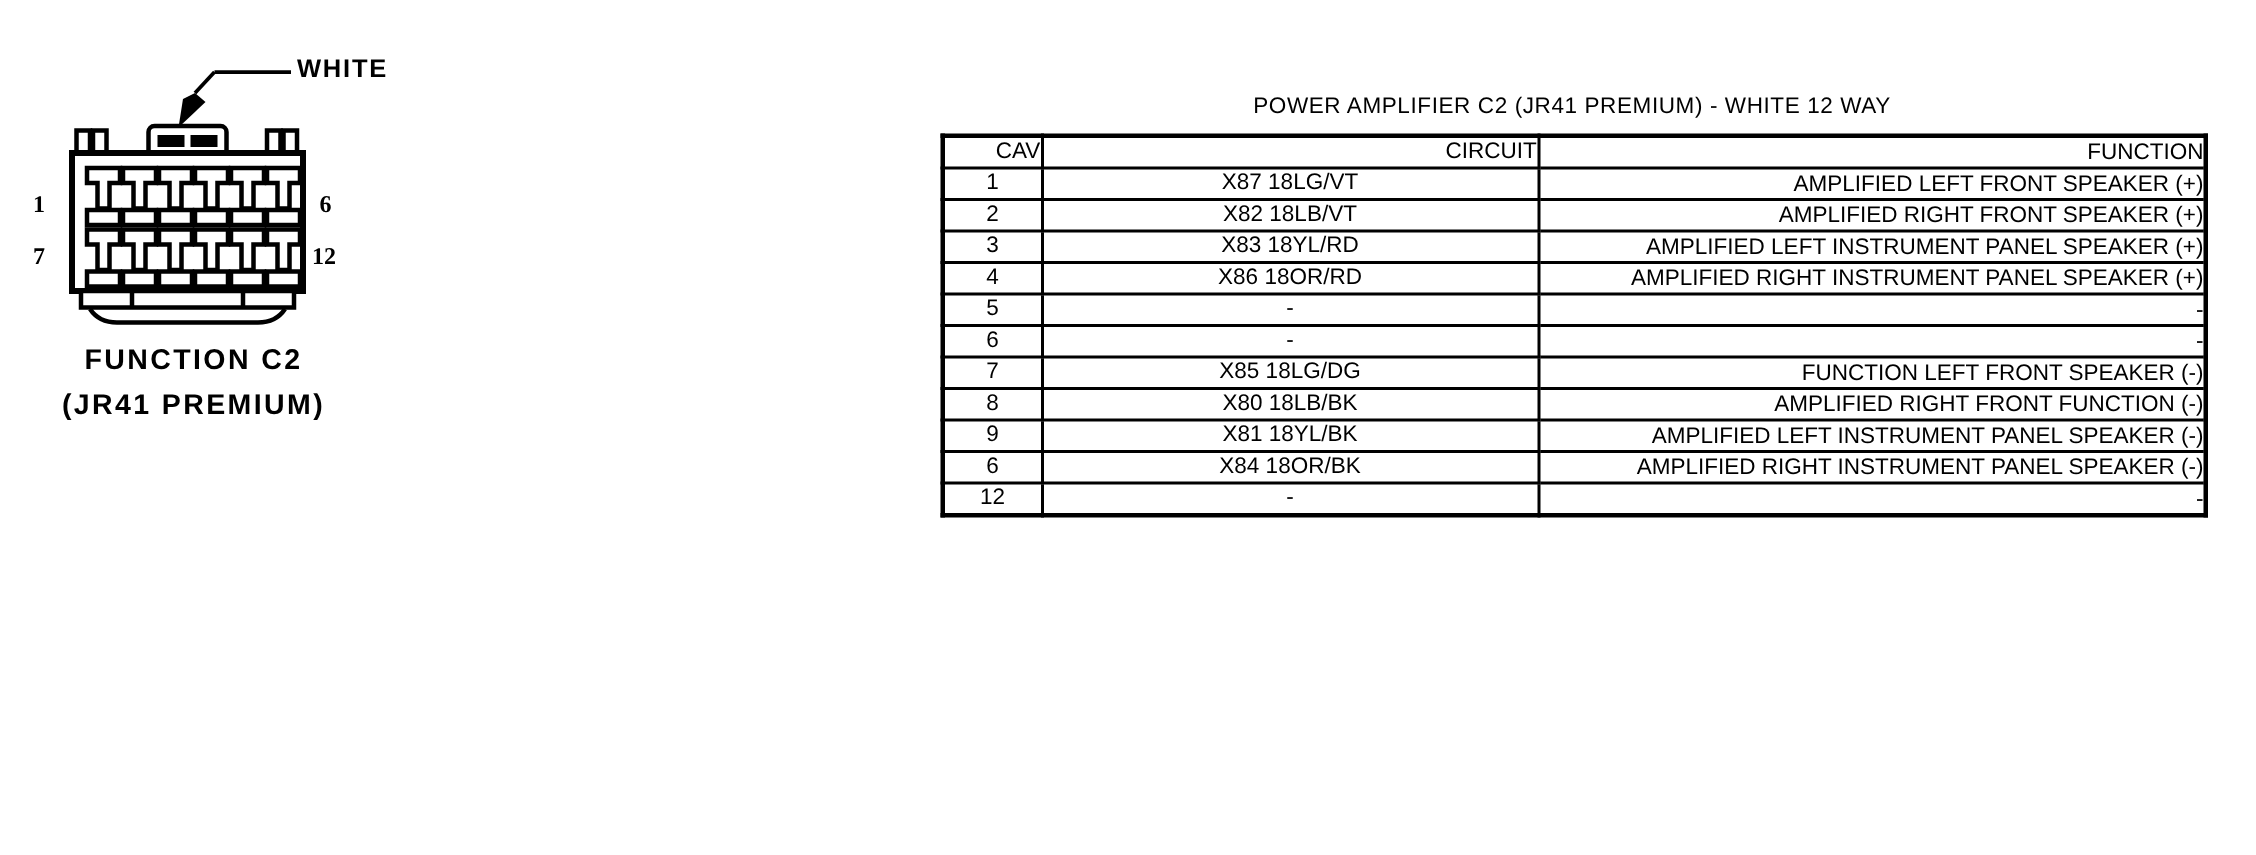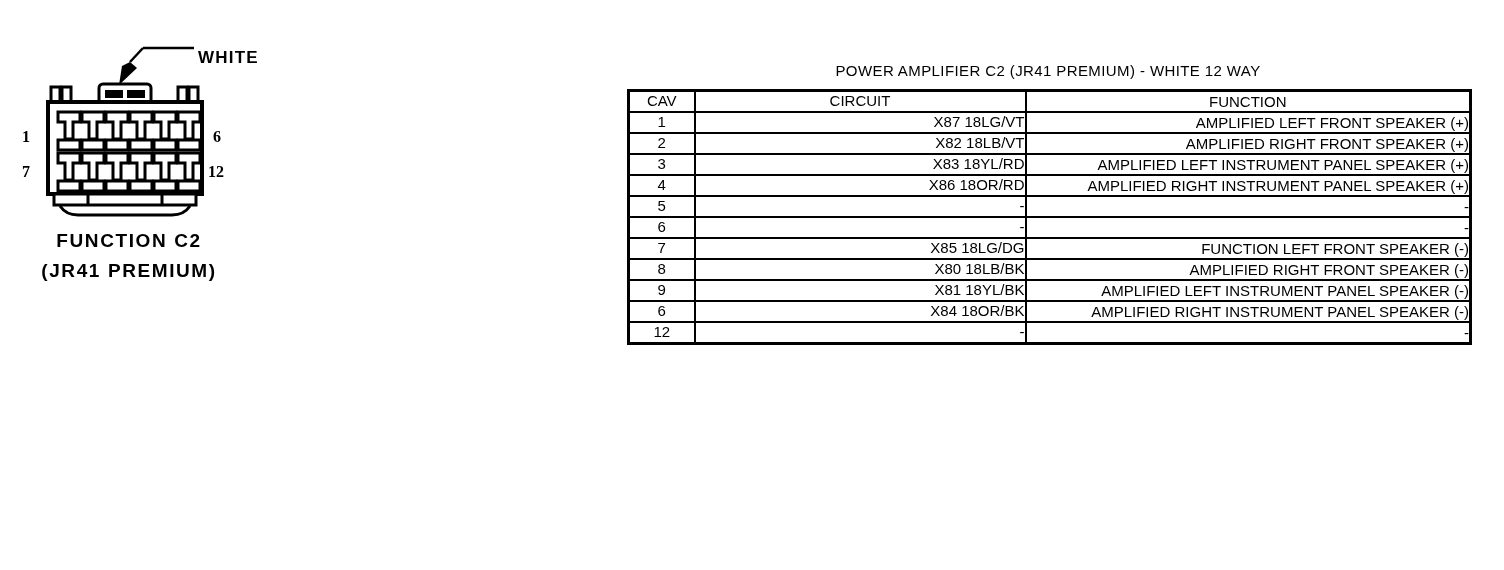--- a/index.html
+++ b/index.html
@@ -21,21 +21,21 @@
     position: absolute;
     left: 0;
     top: 0;
     width: 300px;
     height: 330px;
   }
 
   #white-label {
     position: absolute;
     left: 198px;
-    top: 48px;
+    top: 36px;
     font-size: 17px;
     font-weight: bold;
     letter-spacing: 1.2px;
     white-space: nowrap;
   }
 
   #leader-svg {
     position: absolute;
     left: 110px;
     top: 30px;
@@ -102,32 +102,32 @@
   }
   col.col-cav      { width: 66px; }
   col.col-circuit  { width: 331px; }
   col.col-function { width: 445px; }
 
   .cell-cav {
     text-align: center;
     padding: 6px 0 6px 0;
   }
   .cell-circuit {
-    text-align: right;
+    text-align: center;
     padding: 6px 0 6px 6px;
   }
   .cell-function {
     text-align: right;
     padding: 6px 2px 6px 6px;
     line-height: 19px;
   }
   thead .cell-cav,
   thead .cell-circuit,
   thead .cell-function {
-    text-align: center;
+    text-align: right;
     padding: 7px 0 8px 0;
   }
   tr.row-tall .cell-cav,
   tr.row-tall .cell-circuit,
   tr.row-tall .cell-function {
     padding-bottom: 27px;
   }
 </style>
 </head>
 <body>
@@ -284,21 +284,21 @@
           <td class="cell-function">-</td>
         </tr>
         <tr>
           <td class="cell-cav">7</td>
           <td class="cell-circuit">X85 18LG/DG</td>
           <td class="cell-function">FUNCTION LEFT FRONT SPEAKER (-)</td>
         </tr>
         <tr>
           <td class="cell-cav">8</td>
           <td class="cell-circuit">X80 18LB/BK</td>
-          <td class="cell-function">AMPLIFIED RIGHT FRONT SPEAKER (-)</td>
+          <td class="cell-function">AMPLIFIED RIGHT FRONT FUNCTION (-)</td>
         </tr>
         <tr>
           <td class="cell-cav">9</td>
           <td class="cell-circuit">X81 18YL/BK</td>
           <td class="cell-function">AMPLIFIED LEFT INSTRUMENT PANEL SPEAKER (-)</td>
         </tr>
         <tr>
           <td class="cell-cav">6</td>
           <td class="cell-circuit">X84 18OR/BK</td>
           <td class="cell-function">AMPLIFIED RIGHT INSTRUMENT PANEL SPEAKER (-)</td>

